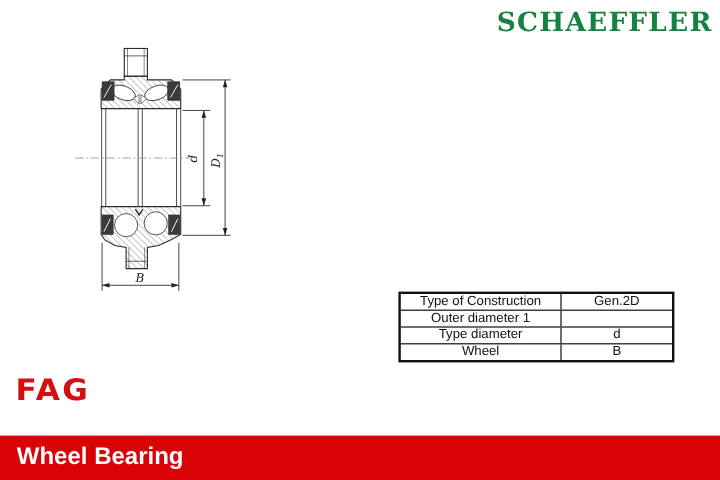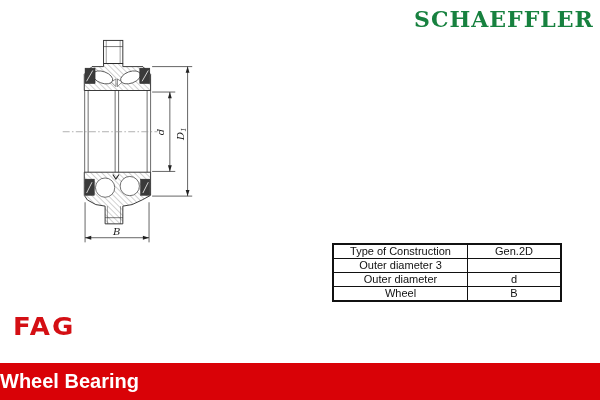--- a/index.html
+++ b/index.html
@@ -6,21 +6,21 @@
   .page{position:relative;width:600px;height:400px;background:#ffffff;overflow:hidden;
         font-family:"Liberation Sans",sans-serif;}
   .schaeffler-logo{position:absolute;left:414px;top:6px;width:160px;
         font-family:"DejaVu Serif",serif;font-weight:bold;font-size:22px;
         letter-spacing:1px;color:#17813F;}
   .fag-logo{position:absolute;left:13px;top:311px;
         font-family:"DejaVu Sans",sans-serif;font-weight:bold;font-size:26px;
         letter-spacing:2px;color:#D40F14;transform:scaleY(0.95);}
   .footer-bar{position:absolute;left:0;top:363px;width:600px;height:37px;
         background:#D90207;}
-  .footer-bar .footer-title{display:block;line-height:37px;
+  .footer-bar .footer-title{display:block;padding-left:14px;line-height:37px;
         color:#ffffff;font-weight:bold;font-size:20px;
         font-family:"Liberation Sans",sans-serif;}
   .drawing{position:absolute;left:55px;top:35px;}
   
   .spec-table{position:absolute;left:332px;top:243px;width:230px;
         border:2px solid #111;box-sizing:border-box;background:#fff;}
   .spec-row{display:flex;border-top:1px solid #111;}
   .spec-row:first-child{border-top:none;}
   .spec-cell{height:13px;line-height:13px;font-size:11px;color:#111;
         text-align:center;overflow:hidden;}
@@ -116,24 +116,24 @@
     </g>
     <text x="135" y="294" text-anchor="middle" font-family="DejaVu Serif, serif" font-style="italic" font-size="13" fill="#222">B</text>
   </svg>
 
   <div class="spec-table">
     <div class="spec-row">
       <div class="spec-cell spec-prop">Type of Construction</div>
       <div class="spec-cell spec-val"><span>Gen.2D</span><sub></sub></div>
     </div>
     <div class="spec-row">
-      <div class="spec-cell spec-prop">Outer diameter 3</div>
+      <div class="spec-cell spec-prop">Outer diameter 1</div>
     </div>
     <div class="spec-row">
-      <div class="spec-cell spec-prop">Outer diameter</div>
+      <div class="spec-cell spec-prop">Type diameter</div>
       <div class="spec-cell spec-val"><span>d</span><sub></sub></div>
     </div>
     <div class="spec-row">
       <div class="spec-cell spec-prop">Wheel</div>
       <div class="spec-cell spec-val"><span>B</span><sub></sub></div>
     </div>
   </div>
 
   <div class="fag-logo">FAG</div>
 

